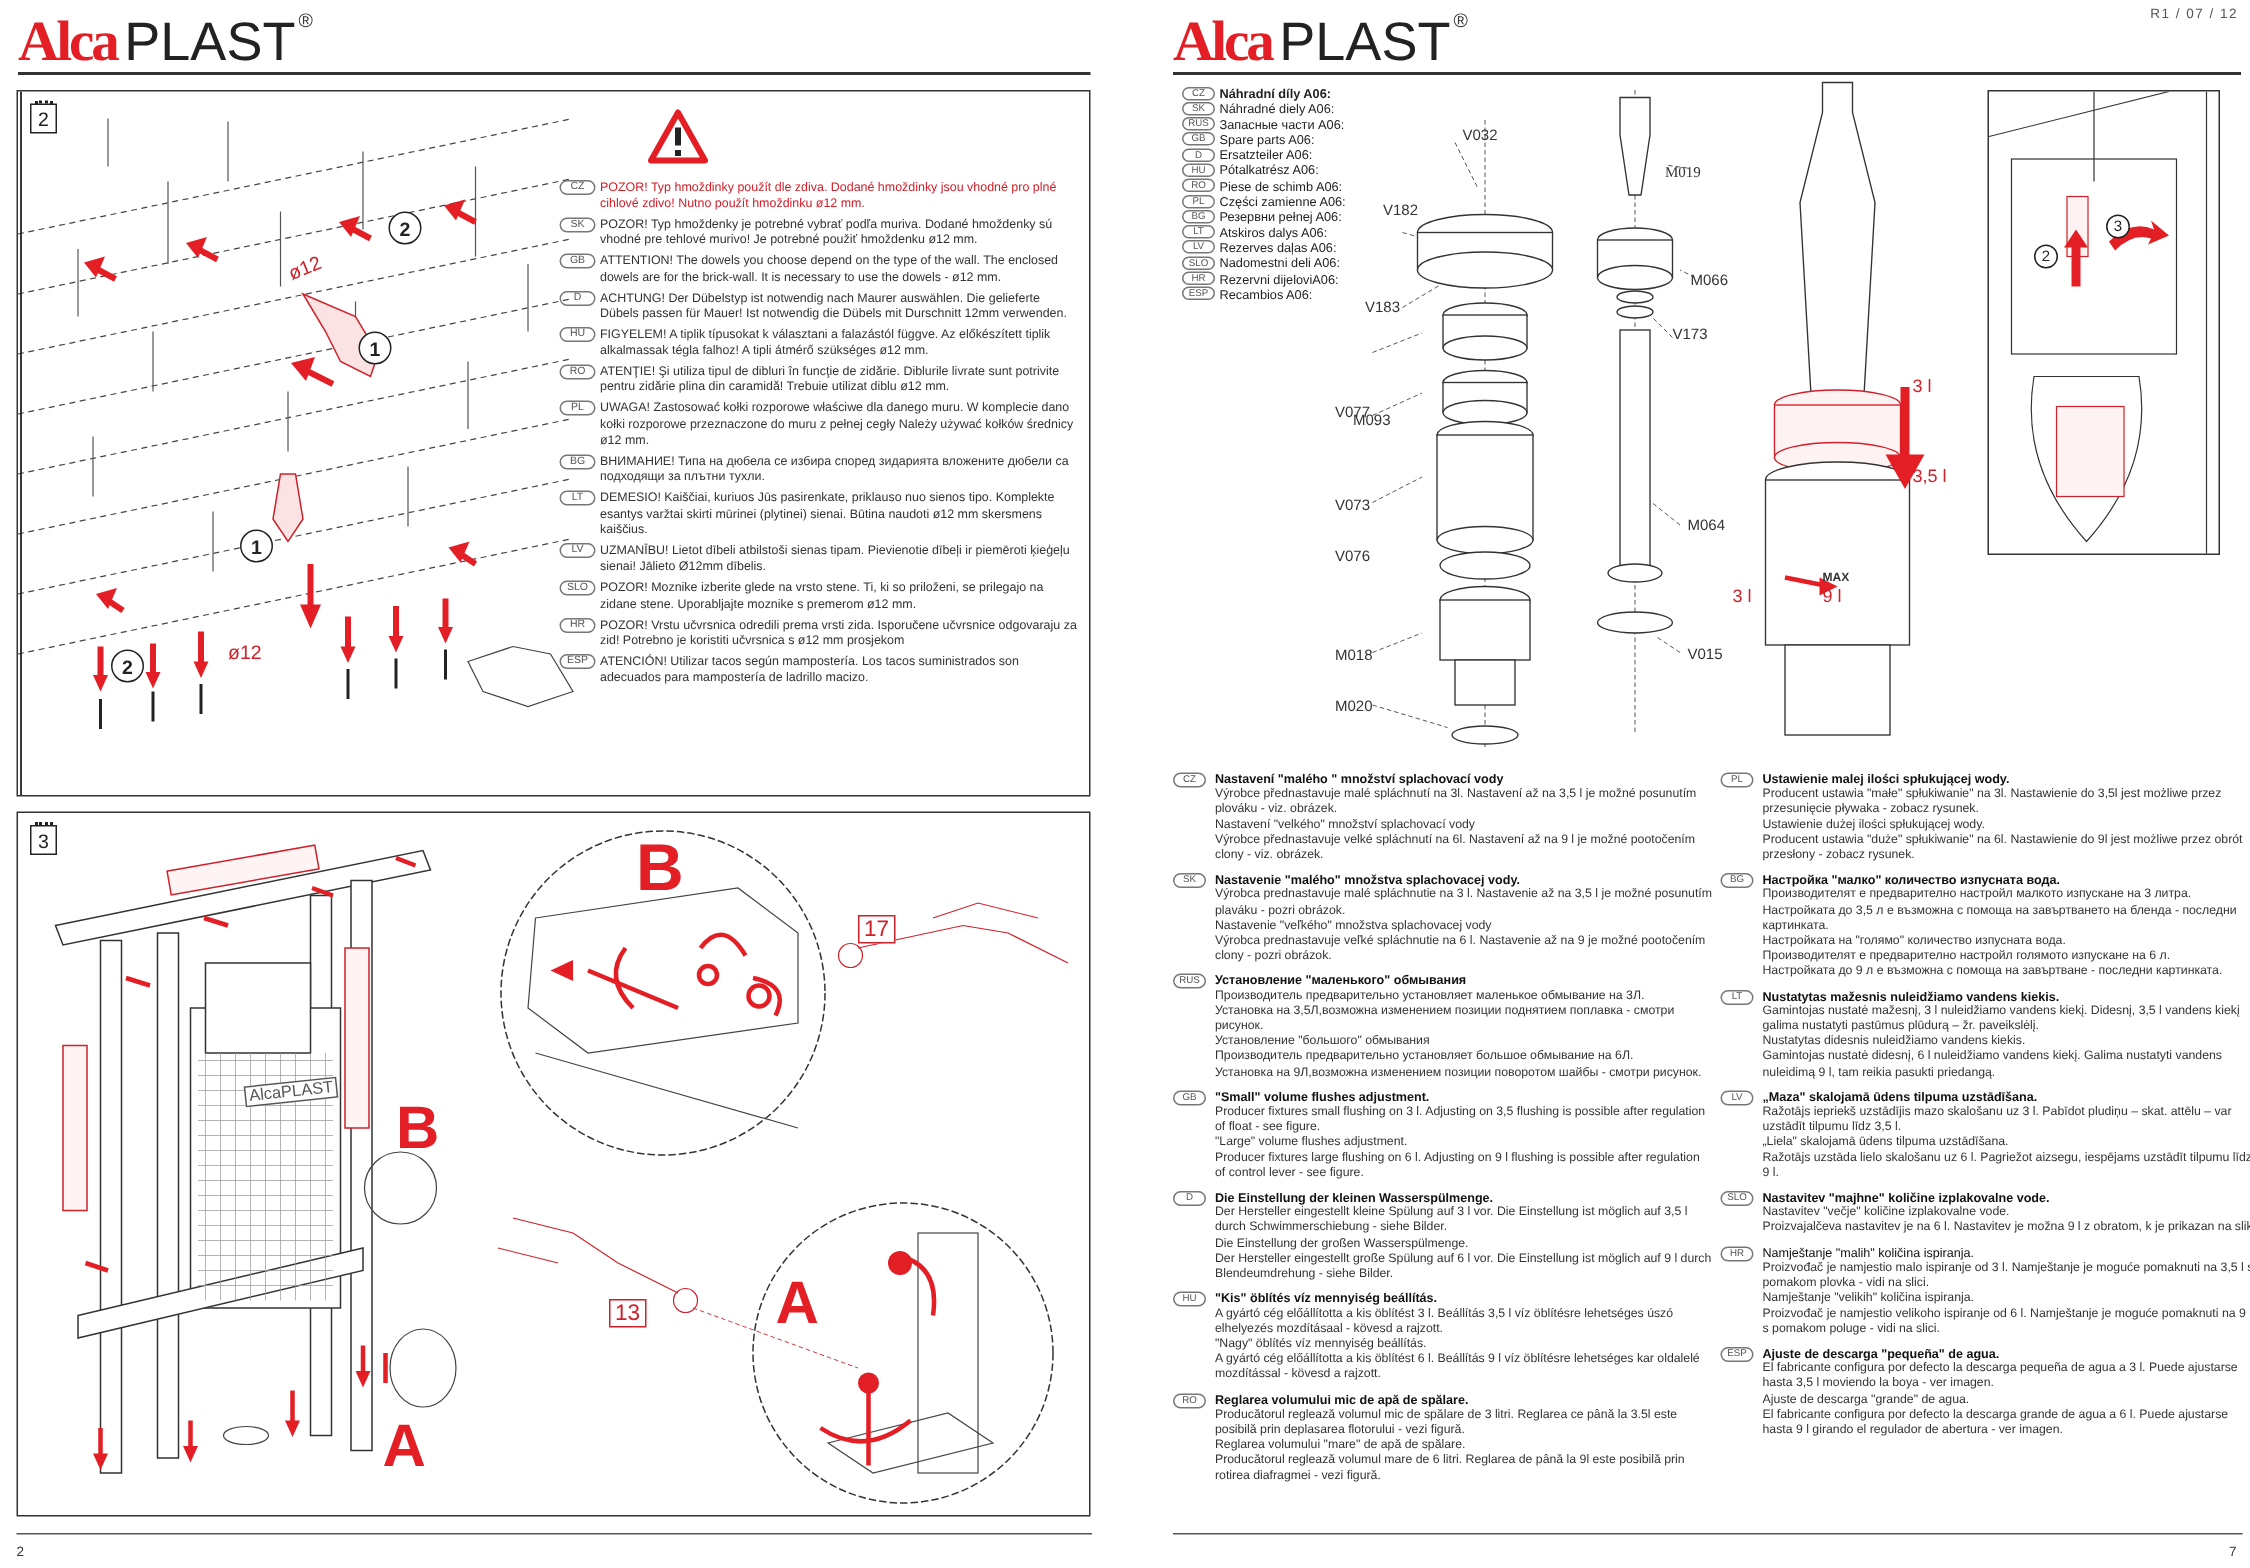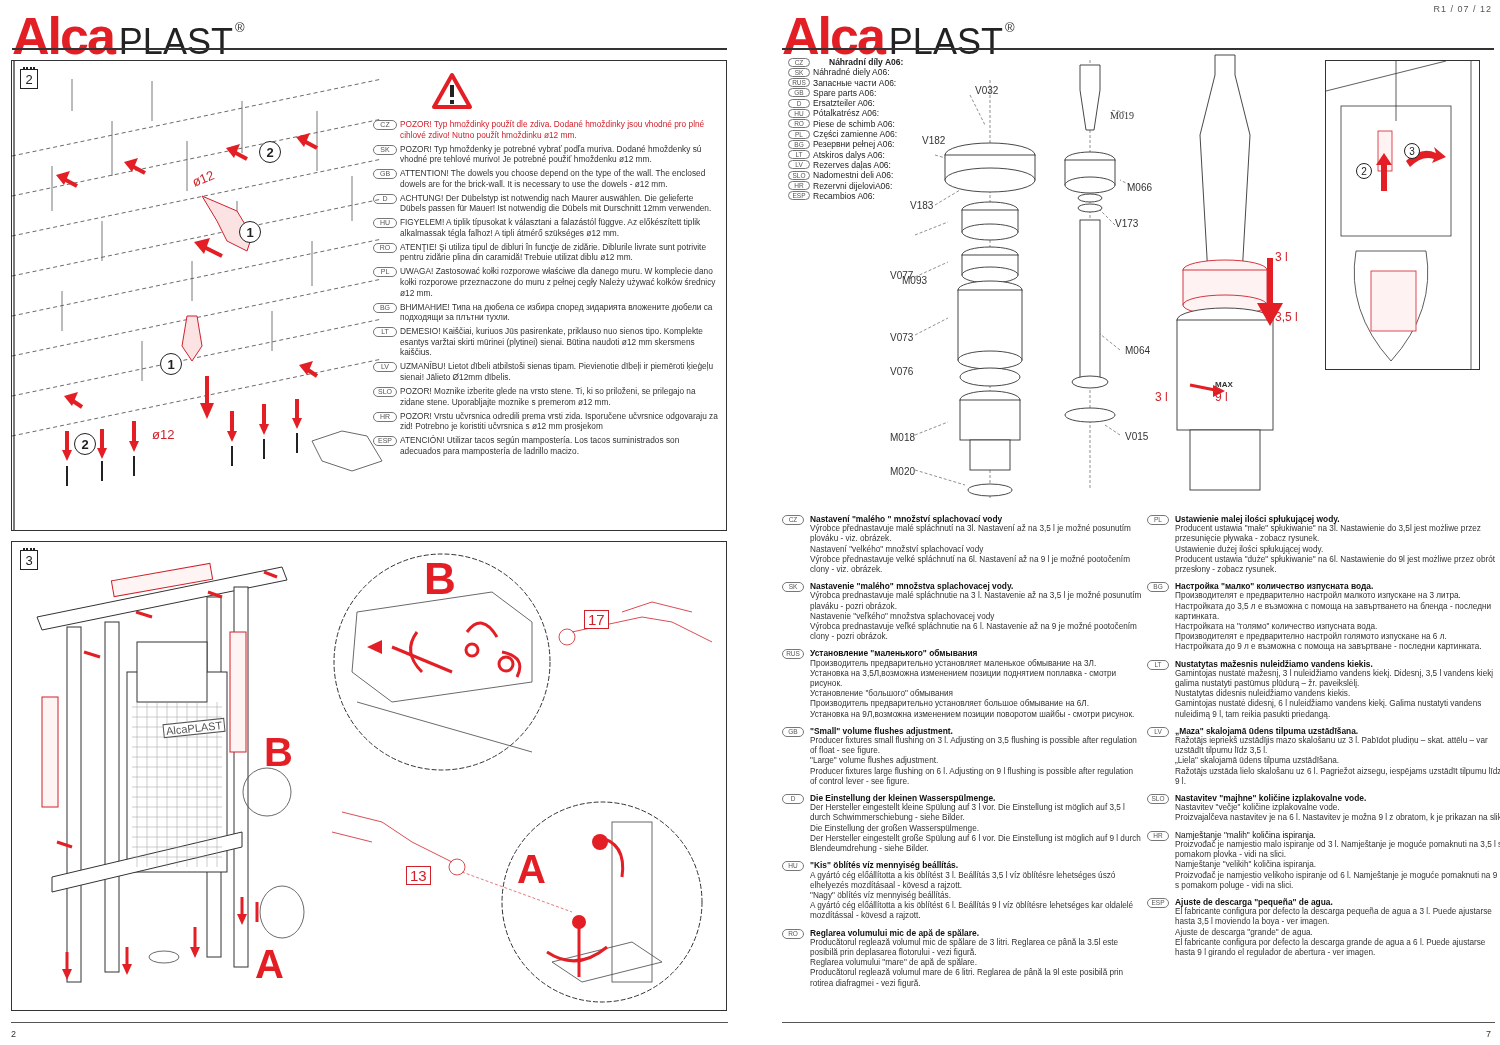--- a/index.html
+++ b/index.html
@@ -2,21 +2,21 @@
 <html><head>
 <meta charset="utf-8">
 <style>
   * { box-sizing: border-box; margin: 0; padding: 0; }
   body { width: 1500px; height: 1045px; background: #ffffff; position: relative; overflow: hidden;
          font-family: "Liberation Sans", sans-serif; color: #222; }
   .page { position: absolute; top: 0; height: 1045px; }
   .page-left { left: 0; width: 730px; }
   .page-right { left: 770px; width: 730px; }
   .logo { position: absolute; top: 6px; display: flex; align-items: baseline; }
-  .logo .alca { color: #e31e24; font-weight: bold; font-size: 52px; letter-spacing: -2px; font-family: Liberation Sans, sans-serif; }
+  .logo .alca { color: #e31e24; font-weight: bold; font-size: 38px; letter-spacing: -2px; font-family: Liberation Serif, serif; }
   .logo .plast { color: #222; font-size: 36px; margin-left: 5px; font-family: "Liberation Sans", sans-serif; }
   .logo .reg { font-size: 13px; color: #333; position: relative; top: -22px; margin-left: 2px; }
   .hr-top { position: absolute; top: 48px; height: 2px; background: #333; }
   .hr-bottom { position: absolute; top: 1022px; height: 1px; background: #555; }
   .page-num { position: absolute; top: 1029px; font-size: 9px; color: #333; }
   .doc-code { position: absolute; top: 4px; right: 8px; font-size: 9px; color: #555; letter-spacing: 1px; }
 
   .panel { position: absolute; border: 1px solid #333; background: #fff; overflow: hidden; }
   .step-badge { position: absolute; top: 8px; left: 8px; width: 18px; height: 20px; border: 1px solid #222;
                 font-size: 13px; display: flex; align-items: center; justify-content: center; background: #fff; z-index: 3; }
@@ -34,21 +34,21 @@
   .big-letter { position: absolute; color: #e31e24; font-weight: bold; font-family: "Liberation Sans", sans-serif; }
   .wrench-tag { position: absolute; border: 1px solid #d0202a; color: #d0202a; font-size: 15px; padding: 0 3px; background: #fff; }
   .callout { position: absolute; font-size: 10px; color: #333; }
   .circled { position: absolute; width: 22px; height: 22px; border: 1.5px solid #222; border-radius: 50%; font-size: 13px;
              display: flex; align-items: center; justify-content: center; background: #fff; font-weight: bold; }
   .dim { position: absolute; color: #d0202a; font-size: 13px; }
 
   .spares { position: absolute; left: 18px; top: 57px; }
   .spare-row { display: flex; font-size: 8.5px; line-height: 10.3px; }
   .spare-row .lang-tag { flex: 0 0 22px; height: 9px; font-size: 6.5px; line-height: 7px; margin-top: 0.5px; }
-  .spare-row.first .spare-text { font-weight: bold; margin-left: 16px; }
+  .spare-row.first .spare-text { font-weight: bold; }
 
   .part-label { position: absolute; font-size: 10px; color: #333; }
 
   .adj-col { position: absolute; top: 514px; width: 360px; }
   .adj-block { display: flex; margin-bottom: 6px; }
   .adj-block .lang-tag { flex: 0 0 22px; height: 10px; font-size: 6.5px; margin-right: 6px; }
   .adj-body { font-size: 8.2px; line-height: 10.2px; color: #333; }
   .adj-title { font-weight: bold; color: #111; font-size: 8.4px; }
 
   .vol-label { position: absolute; color: #d0202a; font-size: 12px; }
@@ -298,21 +298,21 @@
       <g stroke="#d0202a" stroke-width="0.8" fill="none">
         <path d="M330 270 L370 280 L400 300 L440 320 M320 290 L360 300"></path>
         <circle cx="445" cy="325" r="8"></circle>
       </g>
       <line x1="450" y1="330" x2="560" y2="370" stroke="#d0202a" stroke-width="0.6" stroke-dasharray="3,2"></line>
     </svg>
     <div class="big-letter" style="left:412px; top:12px; font-size:44px;">B</div>
     <div class="big-letter" style="left:252px; top:188px; font-size:40px;">B</div>
     <div class="big-letter" style="left:505px; top:305px; font-size:40px;">A</div>
     <div class="big-letter" style="left:243px; top:400px; font-size:40px;">A</div>
-    <div class="wrench-tag" style="left:572px; top:68px;">17</div>
+    <div class="wrench-tag" style="left:560px; top:68px;">17</div>
     <div class="wrench-tag" style="left:394px; top:324px;">13</div>
     <div class="callout" style="left:151px; top:179px; font-size:11px; color:#555; border:1px solid #555; padding:0 2px; transform:rotate(-6deg); background:#fff;">AlcaPLAST</div>
   </div>
 
   <div class="hr-bottom" style="left:11px; width:717px;"></div>
   <div class="page-num" style="left:11px;">2</div>
 </div>
 
 <div class="page page-right">
   <div class="logo" style="left:12px;">

